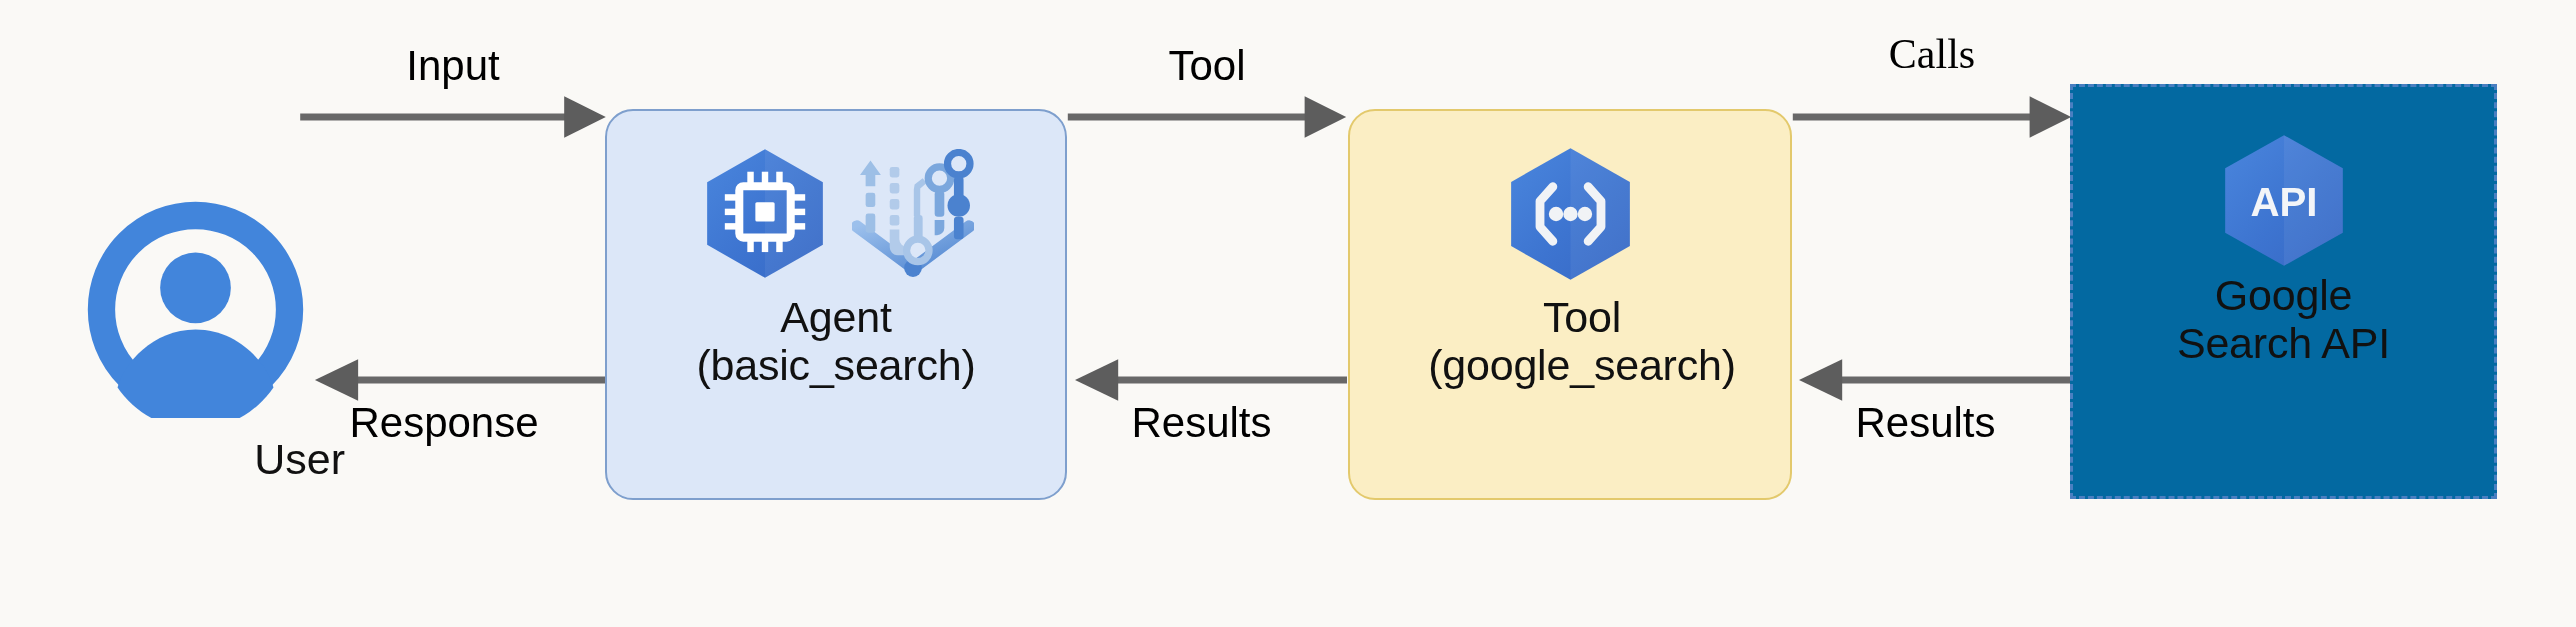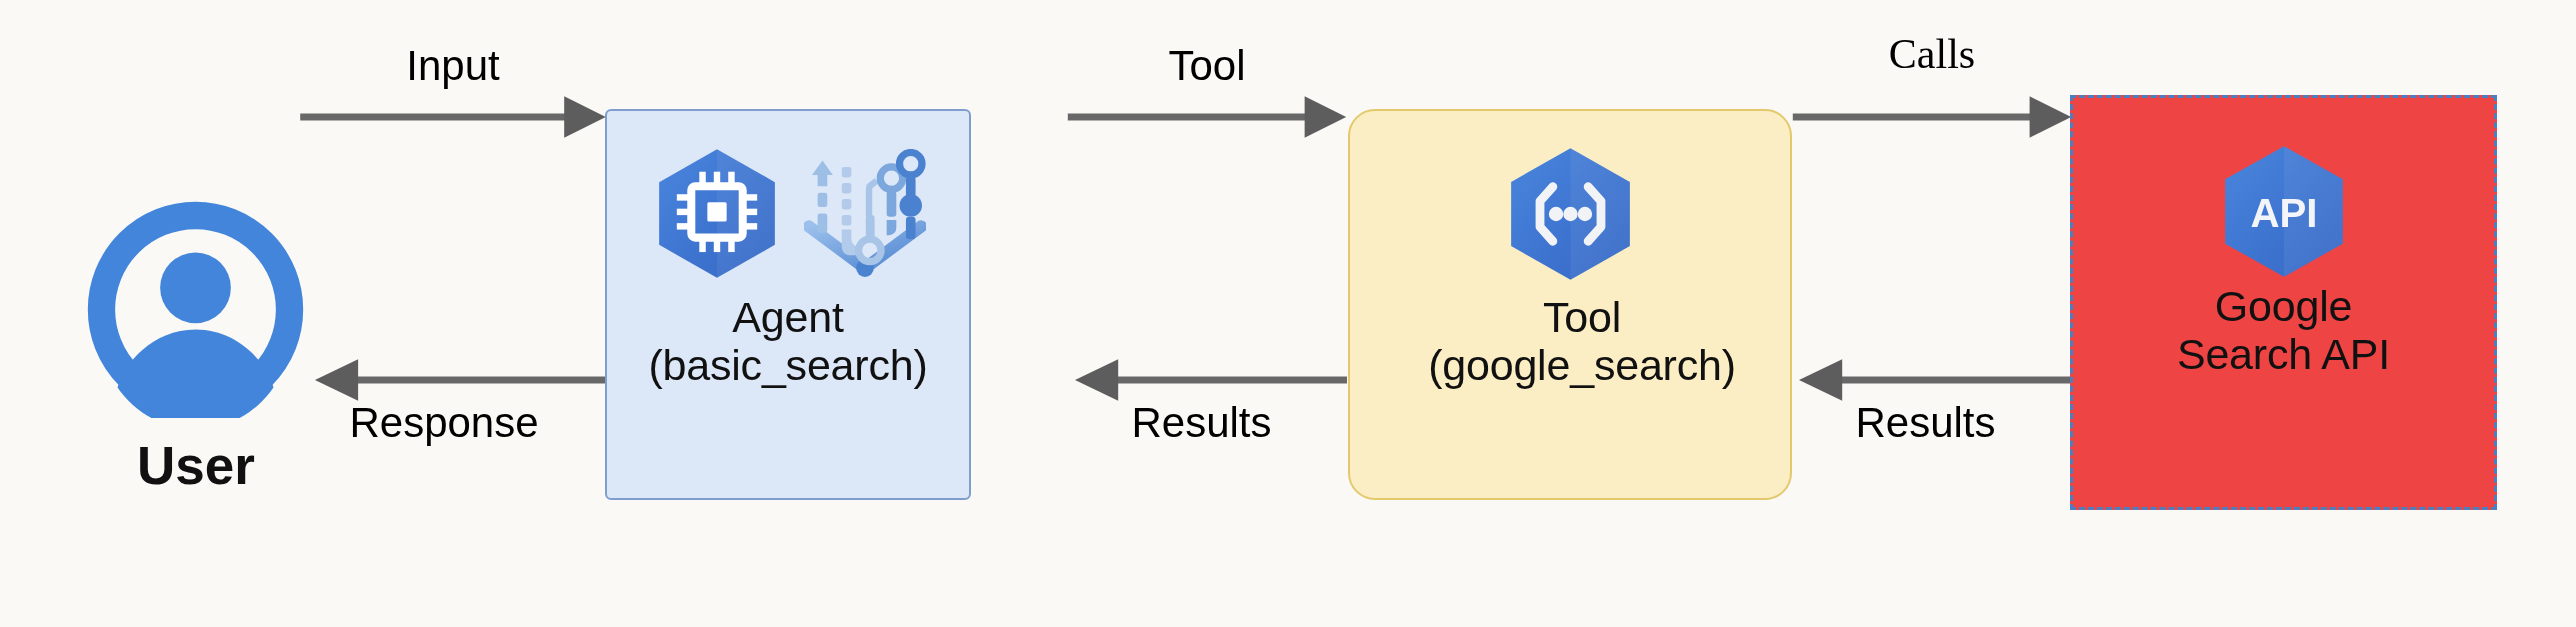--- a/index.html
+++ b/index.html
@@ -36,55 +36,54 @@
     top: 201px;
     width: 217px;
     height: 217px;
   }
   #user-actor svg { display: block; }
   #user-caption {
     position: absolute;
     left: 47px;
     top: 435px;
     width: 298px;
-    text-align: center;
-    font-size: 53px;
+    text-align: right;
+    font-size: 43px;
     color: #111111;
-    font-weight: bold;
   }
 
   
   .node-box {
     position: absolute;
     box-sizing: border-box;
   }
   #agent-box {
     left: 605px;
     top: 109px;
-    width: 366px;
+    width: 462px;
     height: 391px;
     background: #dce7f8;
     border: 2.4px solid #7e9fcd;
-    border-radius: 6px;
+    border-radius: 28px;
   }
   #tool-box {
     left: 1348px;
     top: 109px;
     width: 444px;
     height: 391px;
     background: #fbeec4;
     border: 2.4px solid #e3c96c;
     border-radius: 27px;
   }
   #api-box {
     left: 2070px;
-    top: 95px;
+    top: 84px;
     width: 427px;
     height: 415px;
-    background: #ef4444;
+    background: #0369a1;
     border: 3.2px dashed #4a7fc1;
     border-radius: 0px;
   }
 
   
   .icon-row {
     position: absolute;
     left: 0;
     width: 100%;
     display: flex;

